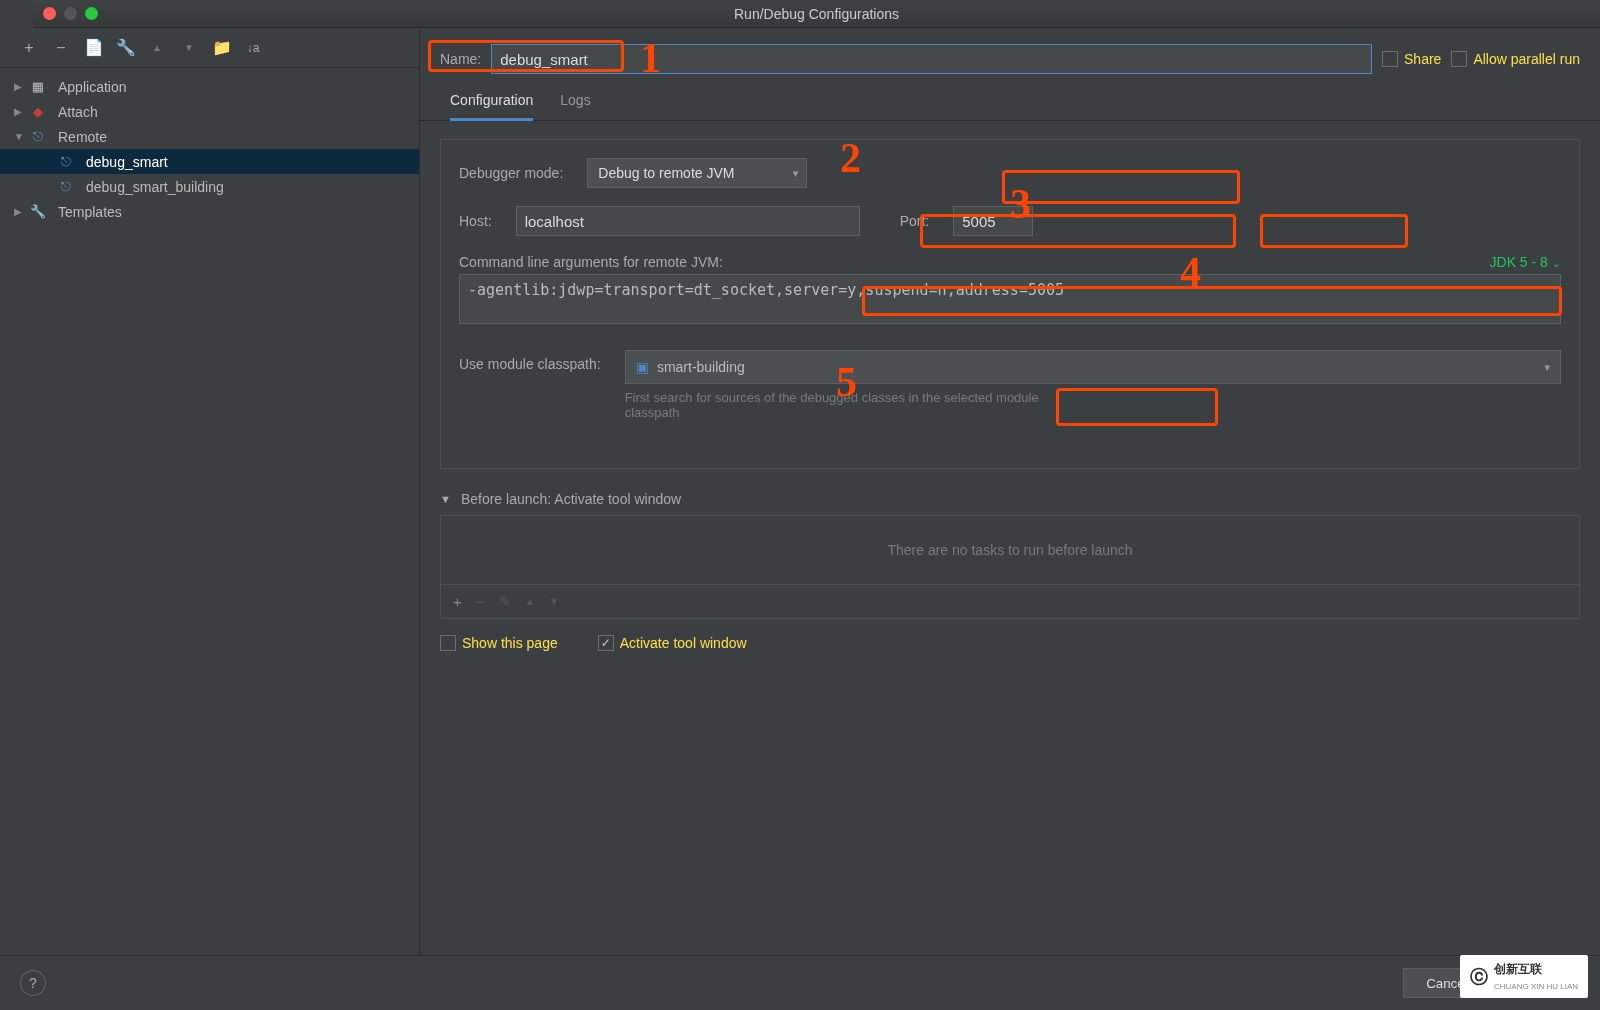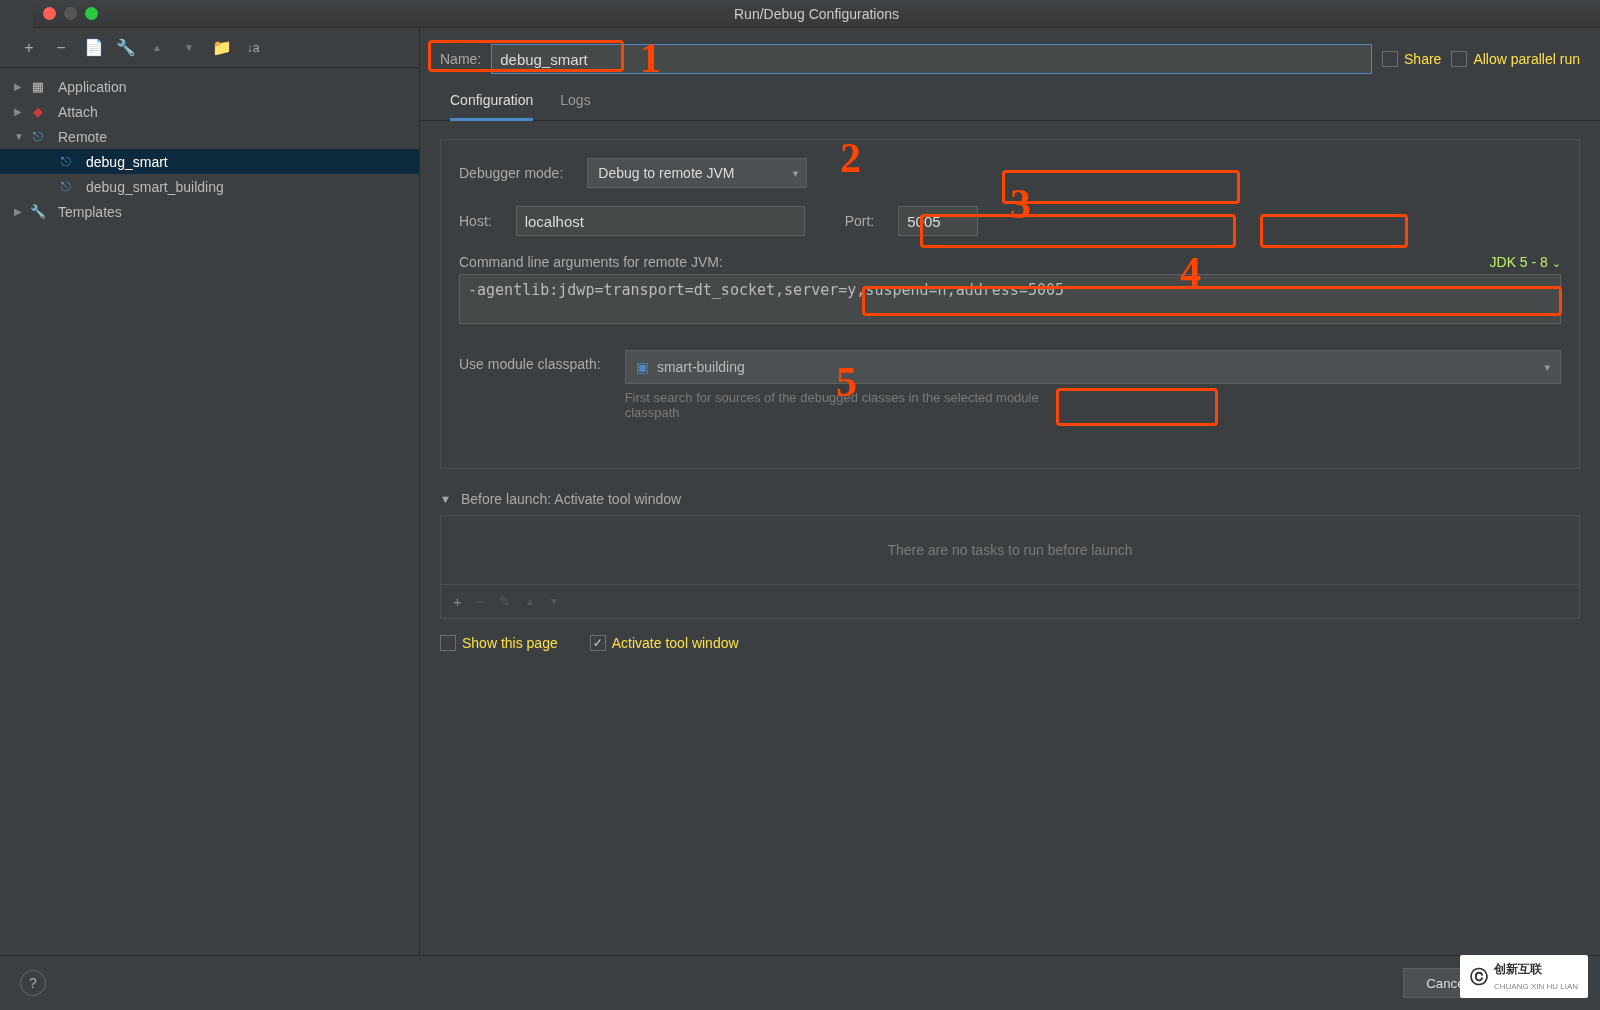--- a/index.html
+++ b/index.html
@@ -44,32 +44,32 @@
   .tab.active { color: #ddd; border-bottom: 3px solid #4a88c7; margin-bottom: -1px; }
 
   
   .config-panel { margin: 18px 20px 0 20px; border: 1px solid #4c4f51; padding: 18px 18px 30px 18px; }
   .form-row { display: flex; align-items: center; gap: 24px; margin-bottom: 18px; flex-wrap: wrap; }
   .form-row label { color: #aaa; }
   .select { background: #4c5052; border: 1px solid #5e6060; color: #ddd; height: 30px; padding: 0 28px 0 10px; position: relative; display: inline-flex; align-items: center; cursor: pointer; }
   .select::after { content: "▾"; position: absolute; right: 8px; color: #999; font-size: 11px; }
   .readonly-block { background: #45494a; border: 1px solid #5e6060; color: #bbb; height: 50px; padding: 6px 8px; font-family: Menlo, monospace; font-size: 15px; width: 100%; }
   .hint { color: #7a7a7a; font-size: 13px; margin-top: 6px; }
-  .link { color: #bef264; cursor: pointer; }
+  .link { color: #22c55e; cursor: pointer; }
   .row-right-link { margin-left: auto; }
   .module-select { display: flex; align-items: center; background: #4c5052; border: 1px solid #5e6060; height: 34px; padding: 0 10px; flex: 1; cursor: pointer; position: relative; }
   .module-select::after { content: "▾"; position: absolute; right: 10px; color: #999; font-size: 11px; }
   .folder-ico { color: #4a88c7; margin-right: 8px; font-size: 14px; }
 
   
   .before-launch-header { display: flex; align-items: center; gap: 10px; margin: 22px 20px 0 20px; color: #aaa; cursor: pointer; }
   .before-launch-body { margin: 8px 20px 0 20px; border: 1px solid #4c4f51; height: 70px; display: flex; align-items: center; justify-content: center; color: #7a7a7a; }
   .bl-toolbar { margin: 0 20px; border: 1px solid #4c4f51; border-top: none; height: 34px; display: flex; align-items: center; gap: 14px; padding: 0 12px; color: #888; }
   .bl-toolbar .ico { cursor: pointer; font-size: 15px; }
-  .opts-row { display: flex; align-items: flex-end; gap: 32px; margin: 16px 20px 0 20px; }
+  .opts-row { display: flex; align-items: flex-end; gap: 40px; margin: 16px 20px 0 20px; }
 
   
   .qmark { width: 26px; height: 26px; border: 1px solid #666; border-radius: 13px; color: #aaa; display: flex; align-items: center; justify-content: center; cursor: pointer; }
   .spacer { flex: 1; }
   .btn { background: #4c5052; border: 1px solid #5e6060; color: #ddd; height: 30px; padding: 0 22px; cursor: pointer; margin-left: 10px; }
 
   
   .ann-box { border: 3px solid #ff4500; border-radius: 4px; pointer-events: none; }
   #ann1 { position: absolute; left: 428px; top: 40px; width: 196px; height: 32px; }
   #ann2 { position: absolute; left: 582px; top: 142px; width: 238px; height: 34px; }
@@ -163,21 +163,21 @@
 
     <div class="config-panel">
       <div class="form-row">
         <label>Debugger mode:</label>
         <div class="select" style="width:220px">
           <span>Debug to remote JVM</span>
         </div>
       </div>
       <div class="form-row">
         <label>Host:</label>
-        <input class="text-input" style="width: 289px;" value="localhost">
+        <input class="text-input" style="width: 344px;" value="localhost">
         <label style="margin-left:16px">Port:</label>
         <input class="text-input" style="width: 80px;" value="5005">
       </div>
       <div class="form-row" style="margin-bottom:4px">
         <label>Command line arguments for remote JVM:</label>
         <span class="link row-right-link">
           <span>JDK 5 - 8</span>
           <span style="font-size:11px"> ⌄</span>
         </span>
       </div>

